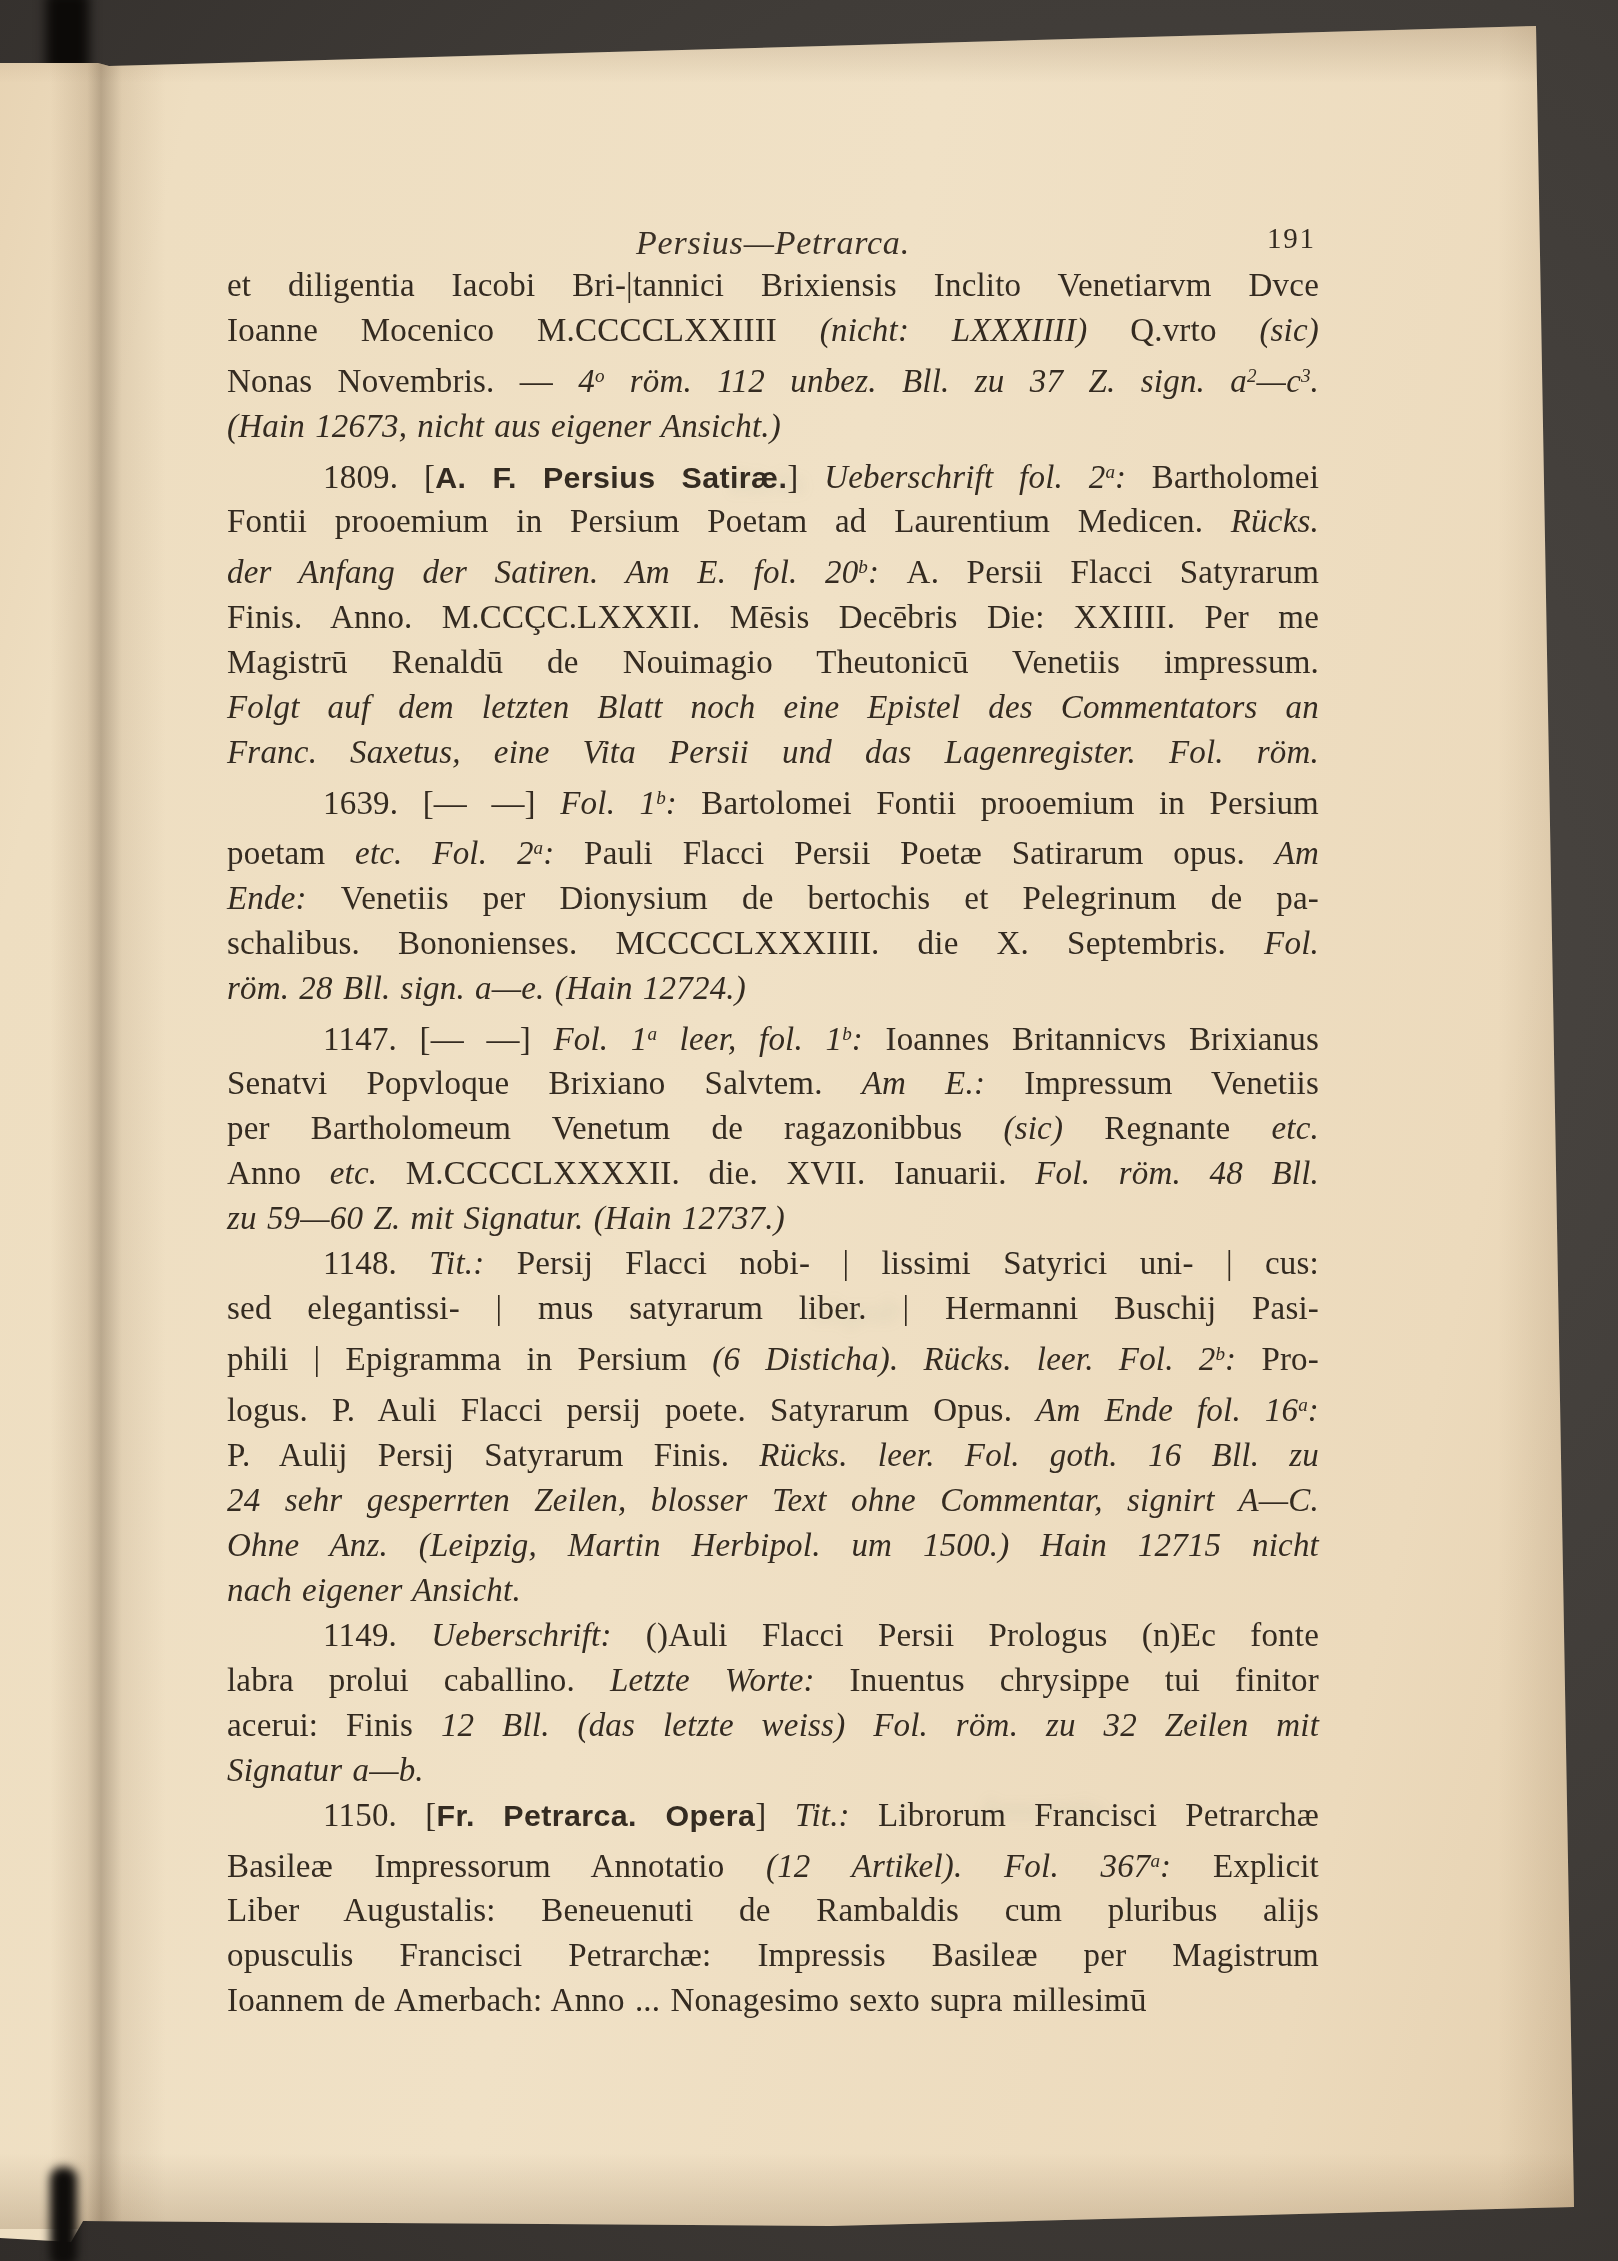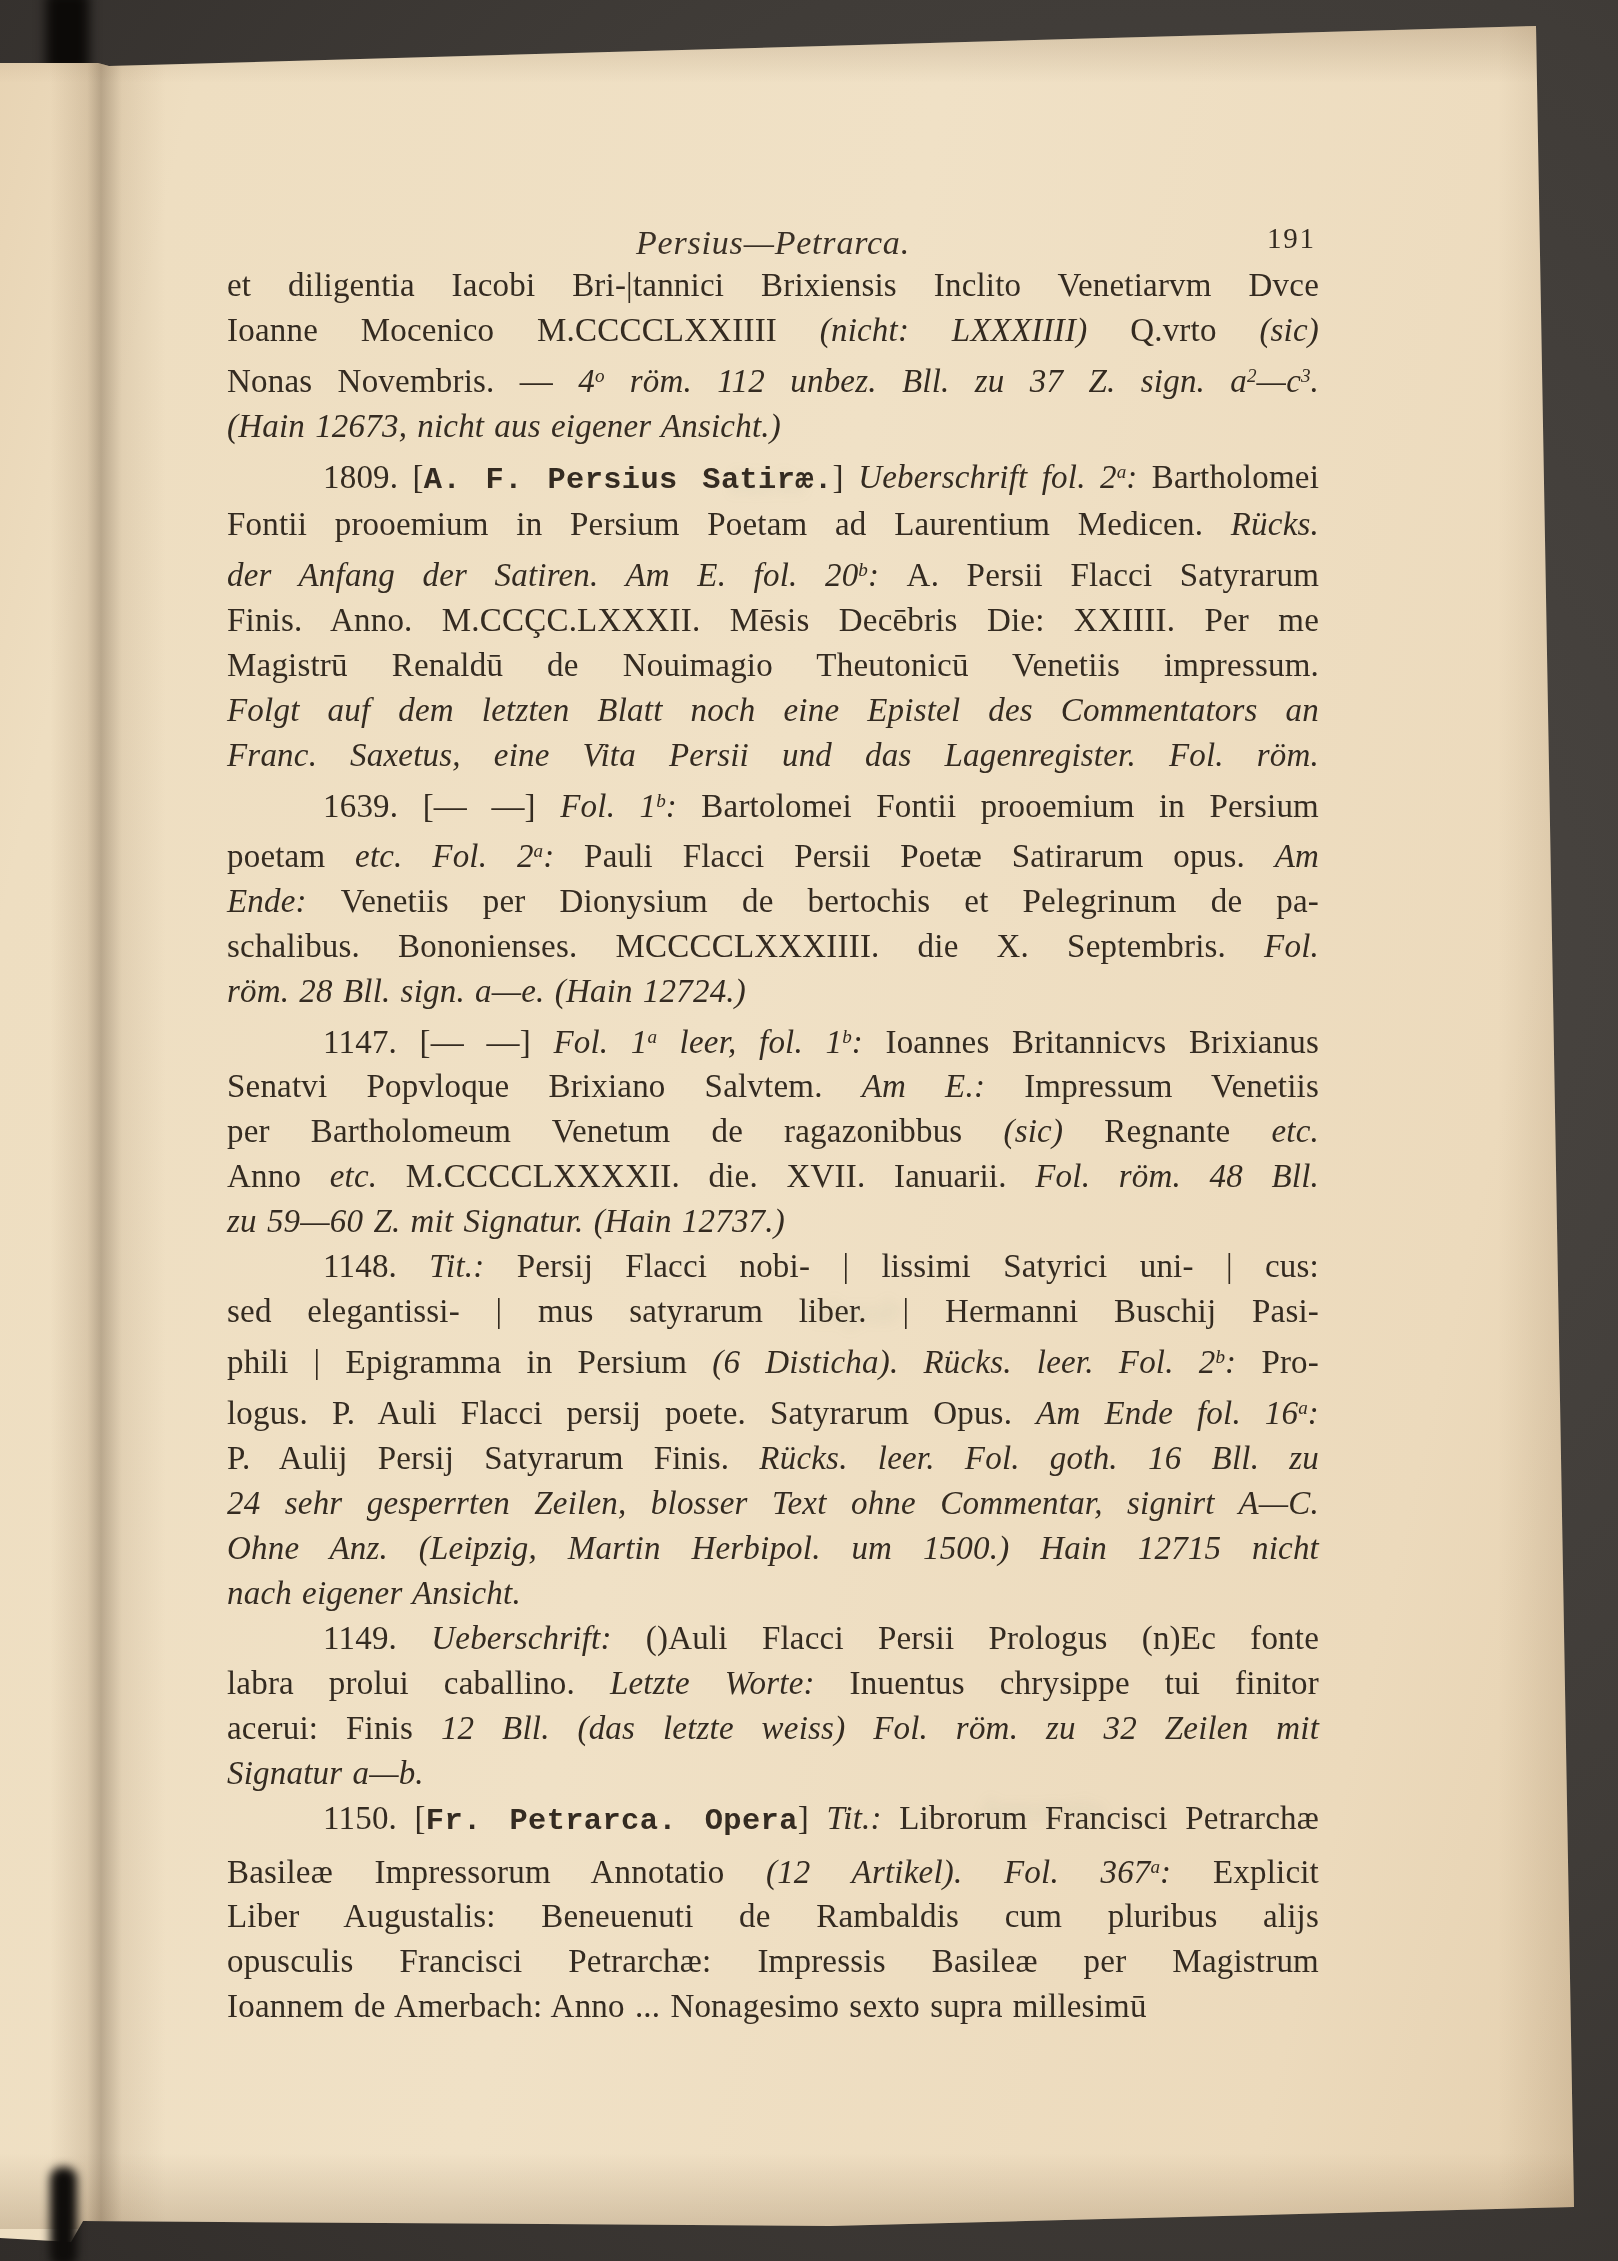--- a/index.html
+++ b/index.html
@@ -54,21 +54,21 @@
   .text-body{position:absolute;left:227px;top:263px;width:1092px;color:#342b21;}
   .line{
     font-size:33px;line-height:45px;word-spacing:1.7px;letter-spacing:0.2px;
     text-align:justify;text-align-last:justify;white-space:normal;
   }
   .line.no-just{text-align:left;text-align-last:left;}
   .line.indent{text-indent:96px;}
   .seg-r{font-style:normal;}
   .seg-i{font-style:italic;}
   .seg-b{
-    font-family:Liberation Mono, monospace;
+    font-family:Liberation Sans, sans-serif;
     font-weight:700;font-style:normal;font-size:0.92em;letter-spacing:0.4px;
   }
   .seg-s{font-style:italic;font-size:0.58em;vertical-align:0.5em;letter-spacing:0;}
 </style>
 </head>
 <body>
 
 <div class="scan-bg"></div>
 <div class="bg-streak-top"></div>
 

